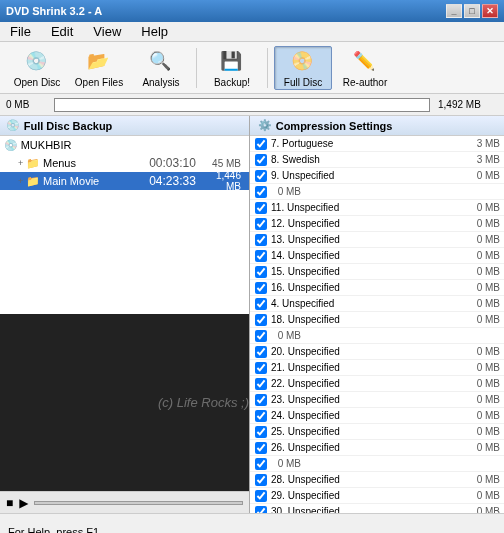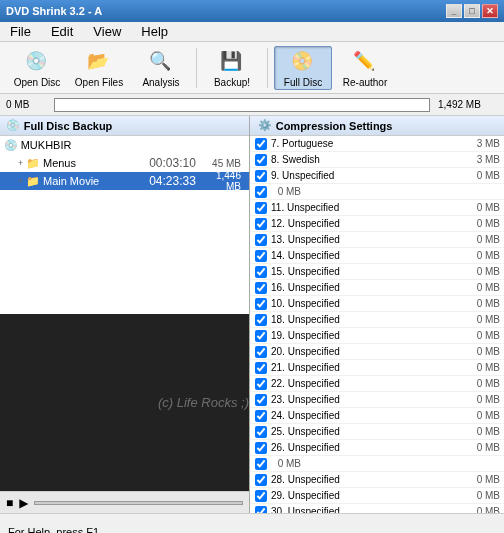--- a/index.html
+++ b/index.html
@@ -403,31 +403,30 @@
           <span class="comp-label">15. Unspecified</span>
           <span class="comp-size">0 MB</span>
         </div>
         <div class="comp-row">
           <input type="checkbox" class="comp-check" checked="" style="">
           <span class="comp-label">16. Unspecified</span>
           <span class="comp-size">0 MB</span>
         </div>
         <div class="comp-row">
           <input type="checkbox" class="comp-check" checked="" style="">
-          <span class="comp-label">10. Unspecified</span>
+          <span class="comp-label">4. Unspecified</span>
           <span class="comp-size">0 MB</span>
         </div>
         <div class="comp-row">
           <input type="checkbox" class="comp-check" checked="" style="">
           <span class="comp-label">18. Unspecified</span>
           <span class="comp-size">0 MB</span>
         </div>
         <div class="comp-row">
           <input type="checkbox" class="comp-check" checked="" style="">
-          <span class="comp-label">19. Unspecified</span>
           <span class="comp-size">0 MB</span>
         </div>
         <div class="comp-row">
           <input type="checkbox" class="comp-check" checked="" style="">
           <span class="comp-label">20. Unspecified</span>
           <span class="comp-size">0 MB</span>
         </div>
         <div class="comp-row">
           <input type="checkbox" class="comp-check" checked="" style="">
           <span class="comp-label">21. Unspecified</span>

